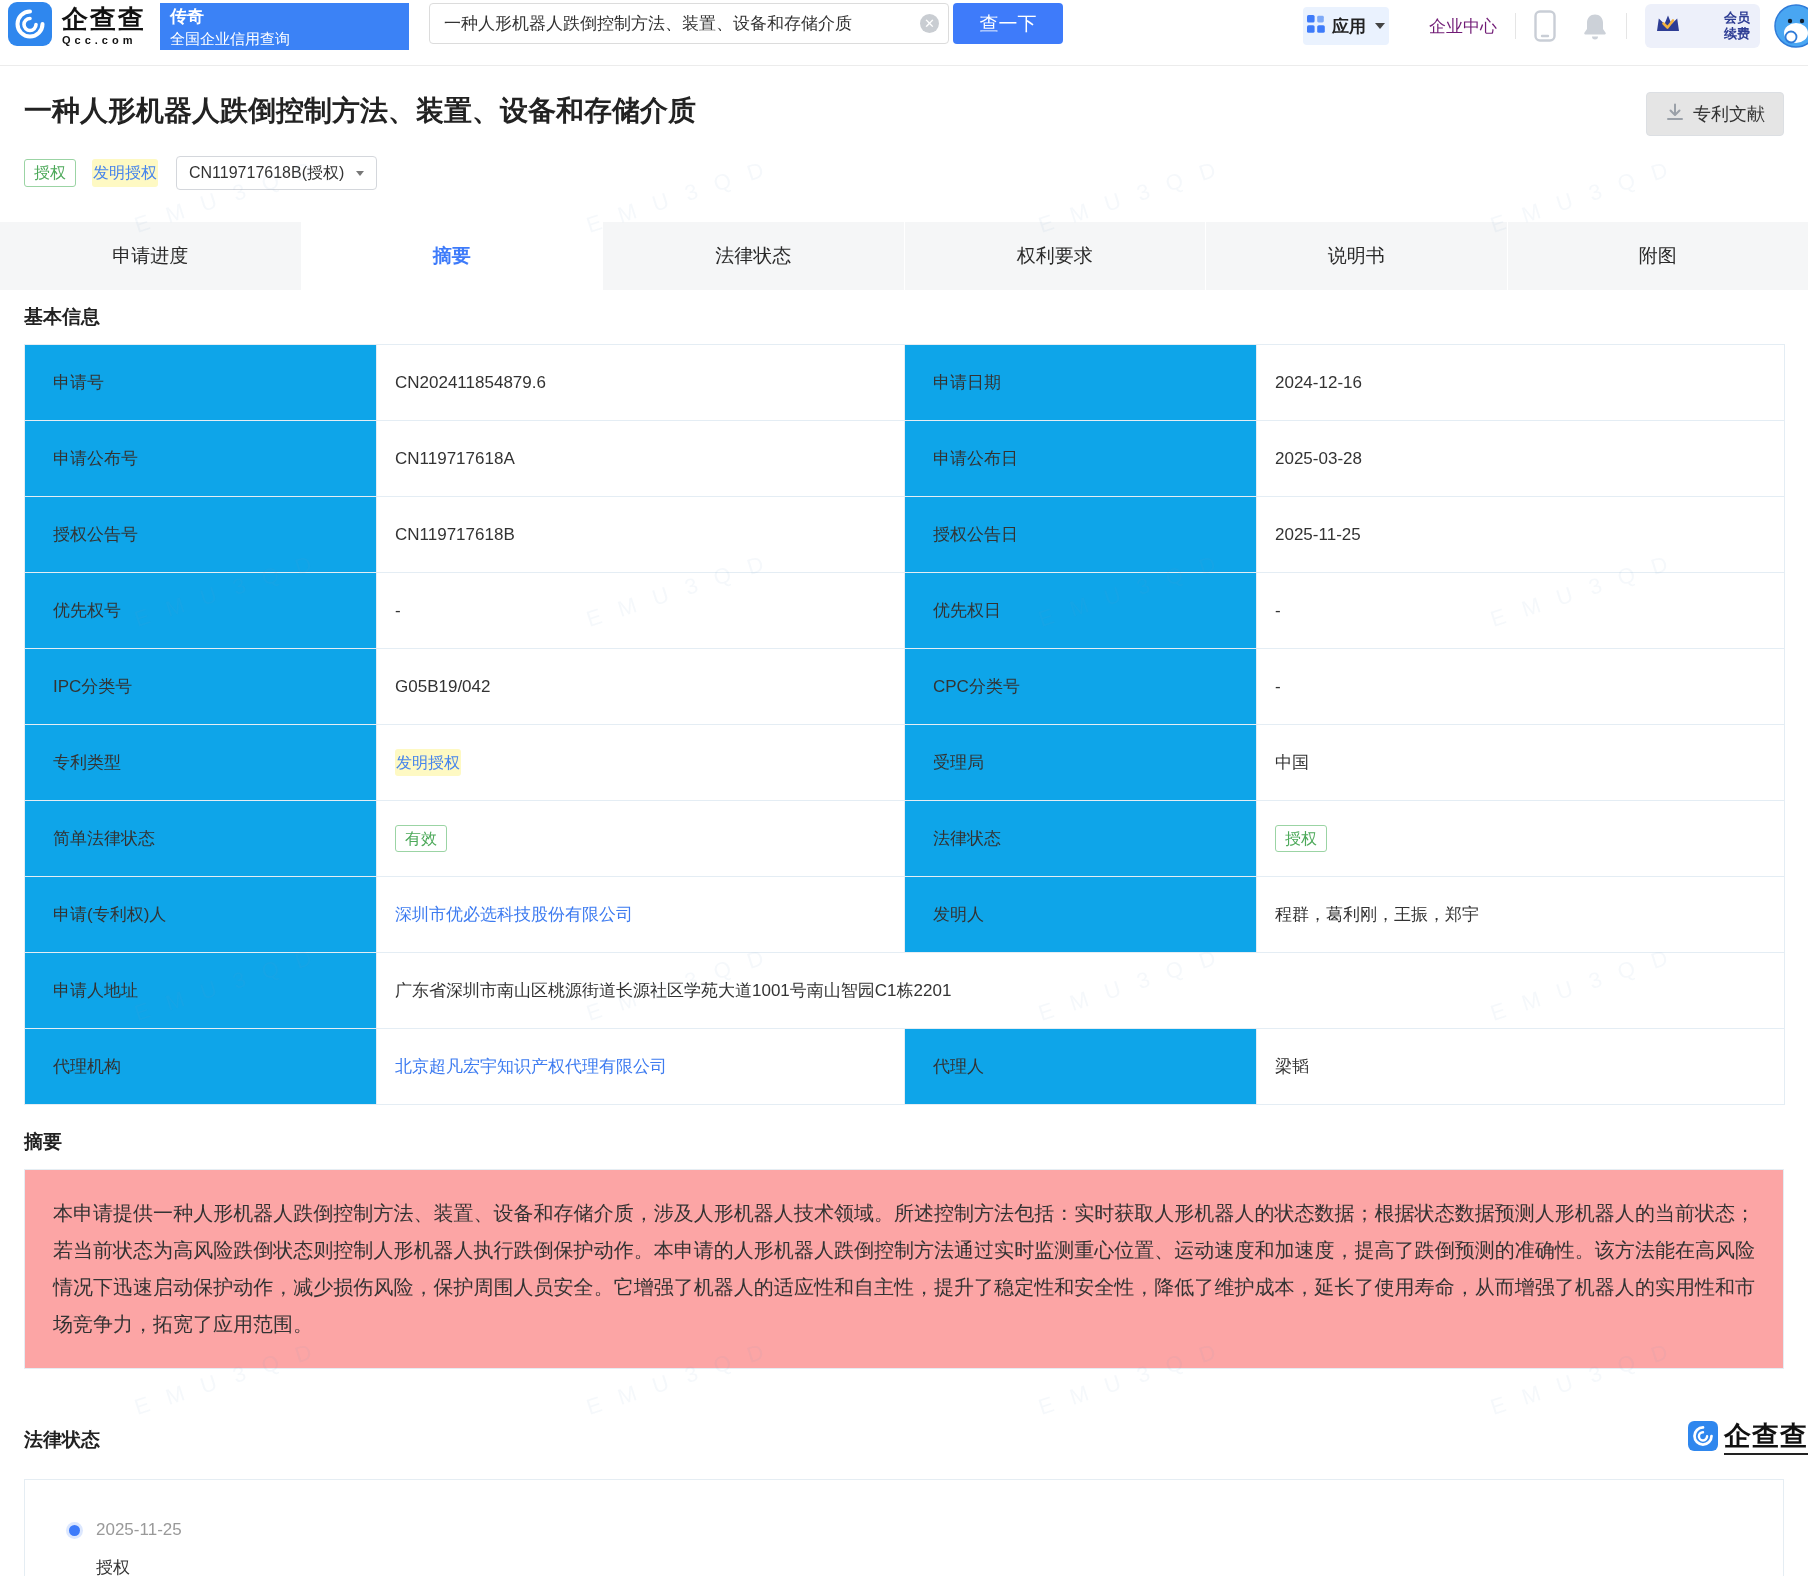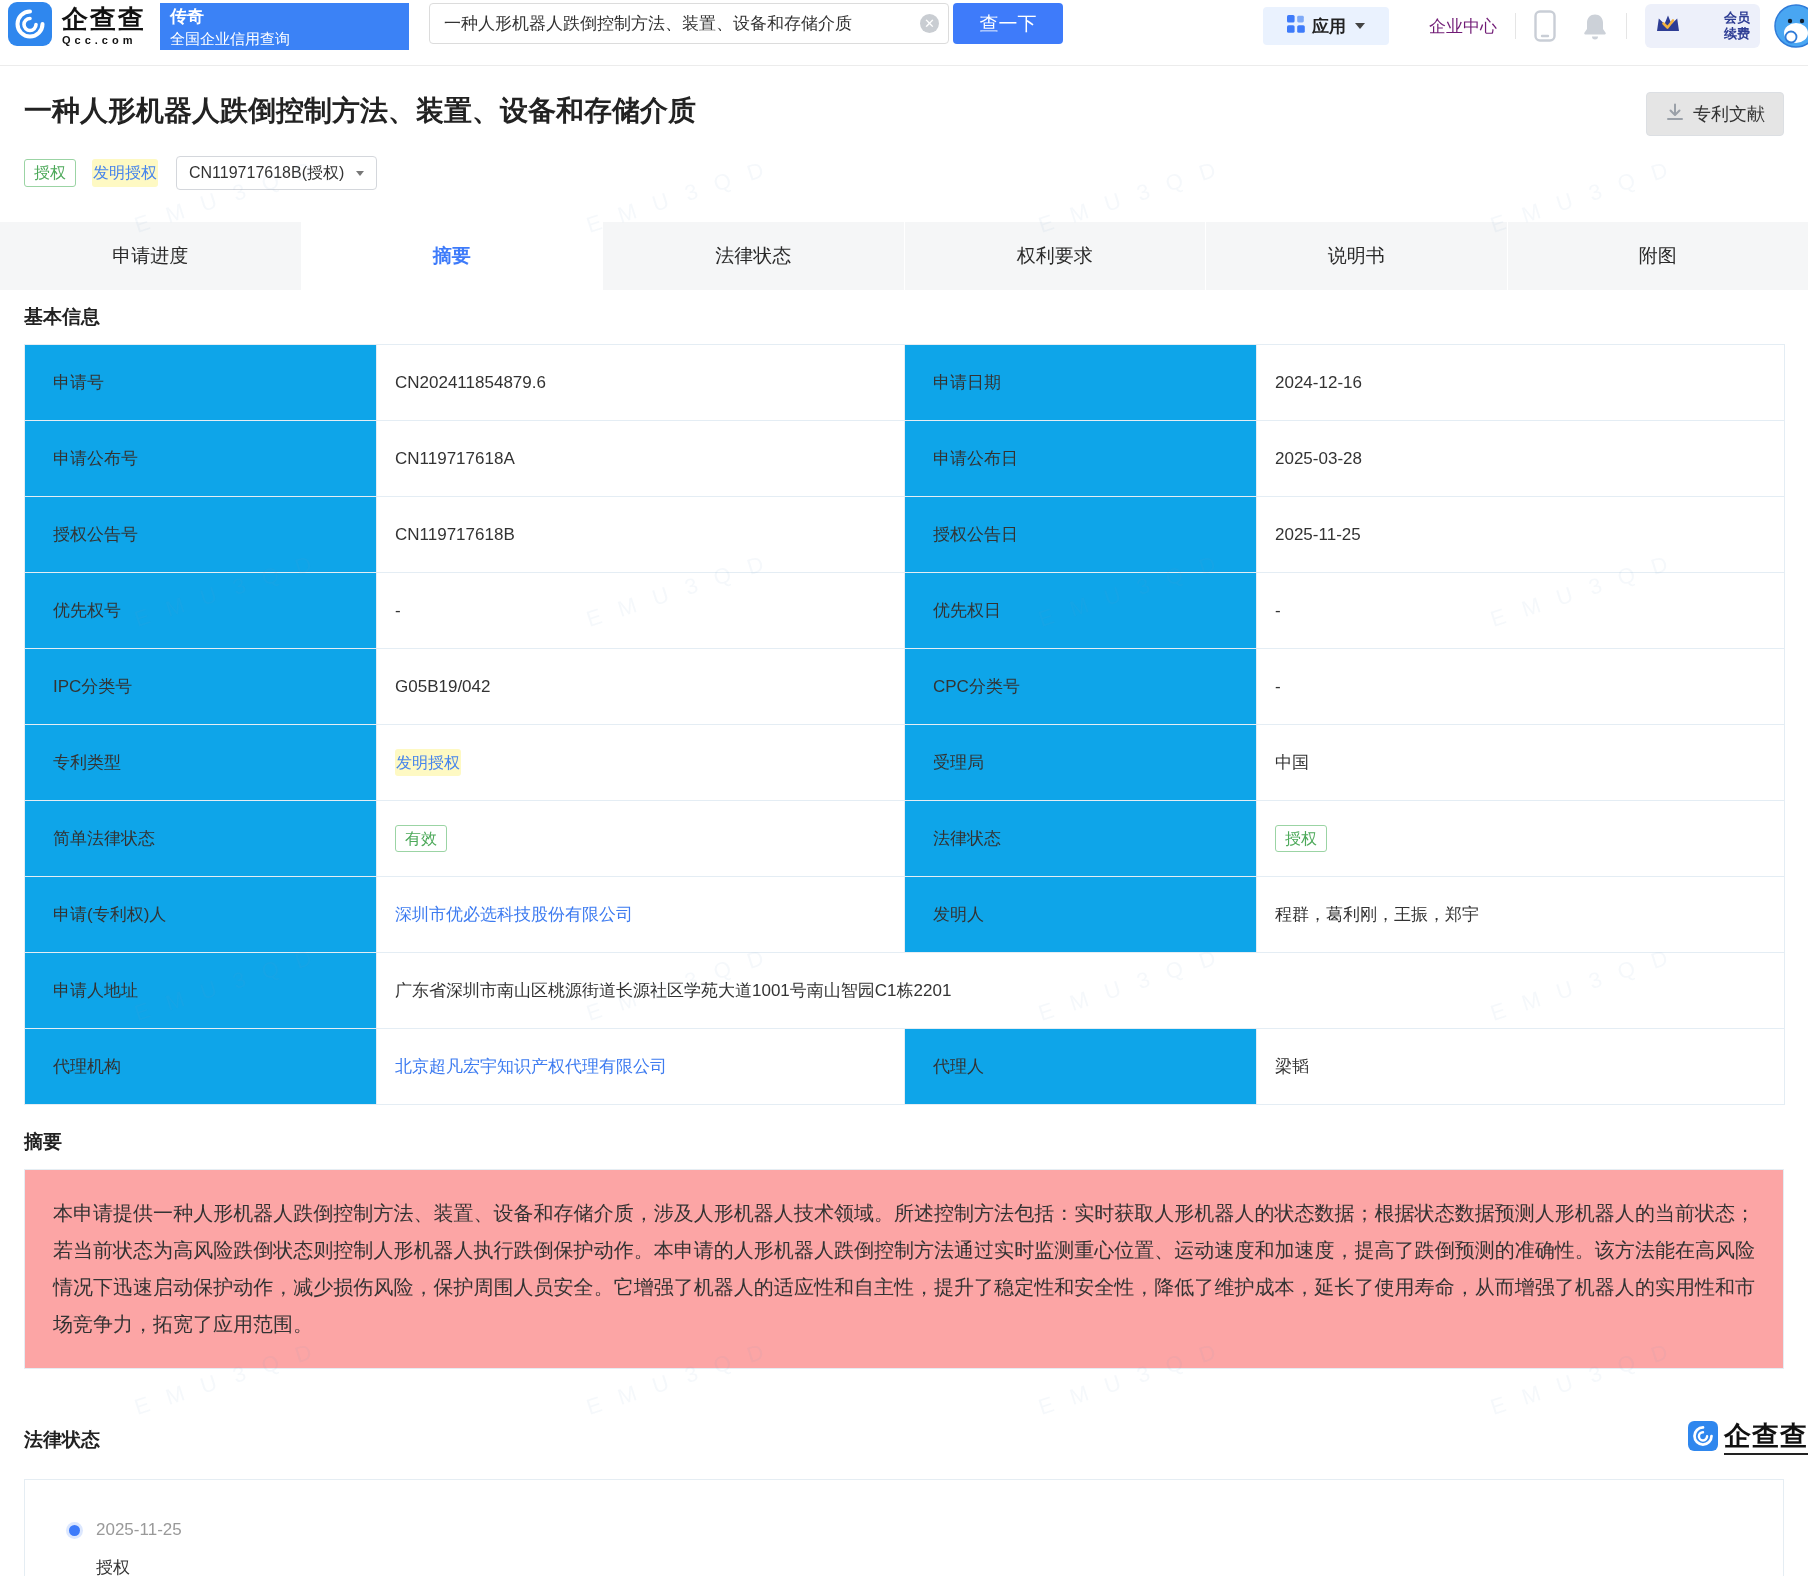--- a/index.html
+++ b/index.html
@@ -28,21 +28,21 @@
   .search-input { width:520px; height:41px; border:1px solid #dcdcdc; border-radius:4px;
     font-size:17px; color:#333; padding:0 40px 0 14px; outline:none;
     font-family:"Liberation Sans","DejaVu Sans",sans-serif; }
   .clear-btn { position:absolute; right:10px; top:11px; width:19px; height:19px; border-radius:50%;
     background:#c9cdd2; color:#fff; font-size:13px; line-height:19px; text-align:center; cursor:pointer; }
   .search-btn { margin-left:4px; width:110px; height:41px; background:#3E7BFA; color:#fff;
     border:none; border-radius:4px; font-size:19px; cursor:pointer;
     font-family:"Liberation Sans","DejaVu Sans",sans-serif; }
   .top-nav { margin-left:auto; display:flex; align-items:center; height:46px; padding-right:0; }
   .apps-chip { display:flex; align-items:center; gap:7px; background:#EAF2FE; border-radius:4px;
-    height:38px; padding:0 24px; cursor:pointer; }
+    height:38px; padding:0 4px; cursor:pointer; }
   .apps-chip .lbl { font-size:17px; color:#222; font-weight:bold; }
   .caret { width:0; height:0; border-left:5px solid transparent; border-right:5px solid transparent;
     border-top:6px solid #444; margin-left:2px; }
   .ent-center { margin-left:40px; font-size:17px; color:#701a75; cursor:pointer;font-family:Liberation Mono, monospace; }
   .vdiv { width:1px; height:26px; background:#e5e5e5; margin:0 18px; }
   .icon-btn { display:flex; align-items:center; cursor:pointer; }
   .bell { margin-left:26px; }
   .member { display:flex; align-items:center; gap:6px; background:#EDF0FA; border-radius:6px;
     height:44px; padding:0 10px; cursor:pointer; }
   .member .mtxt { font-size:13px; font-weight:bold; color:#2E3D94; line-height:1.25;margin-left:37px; }

